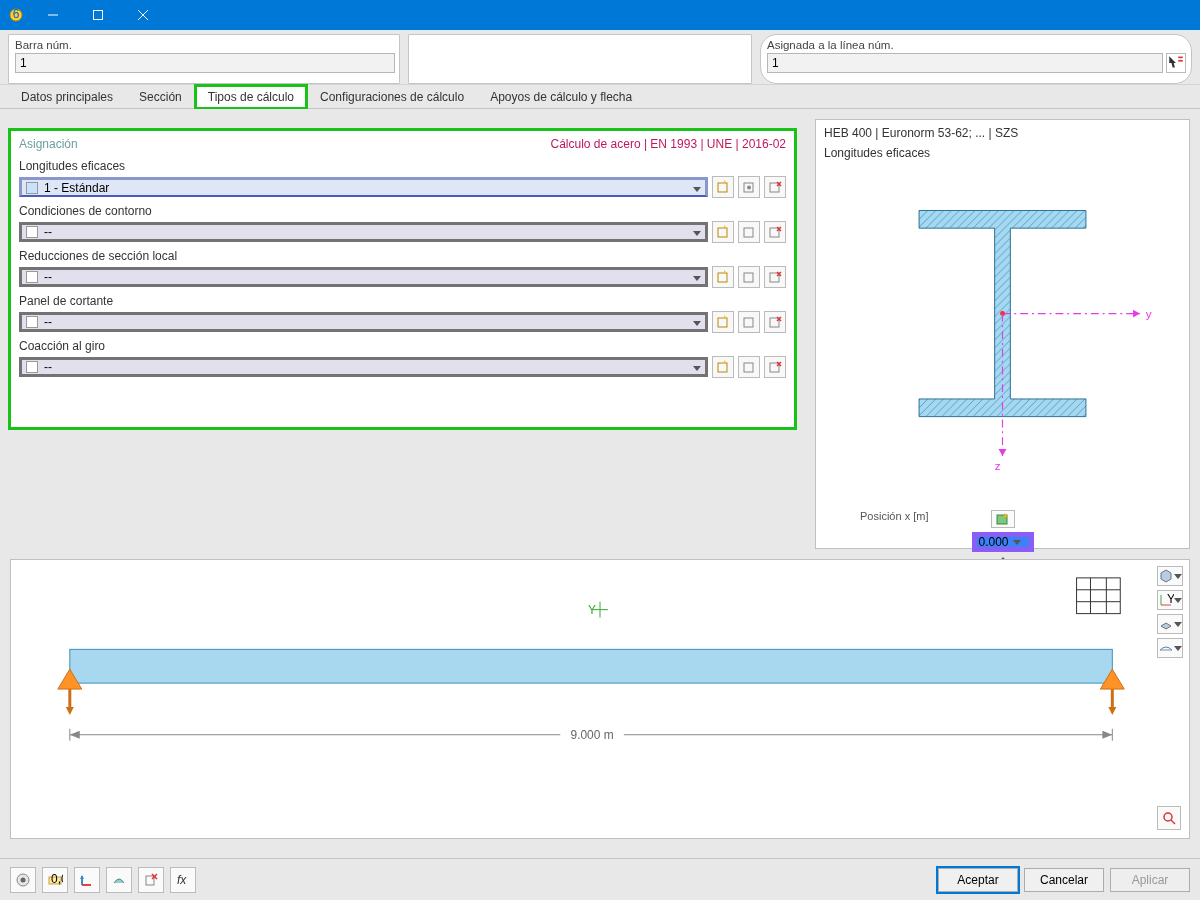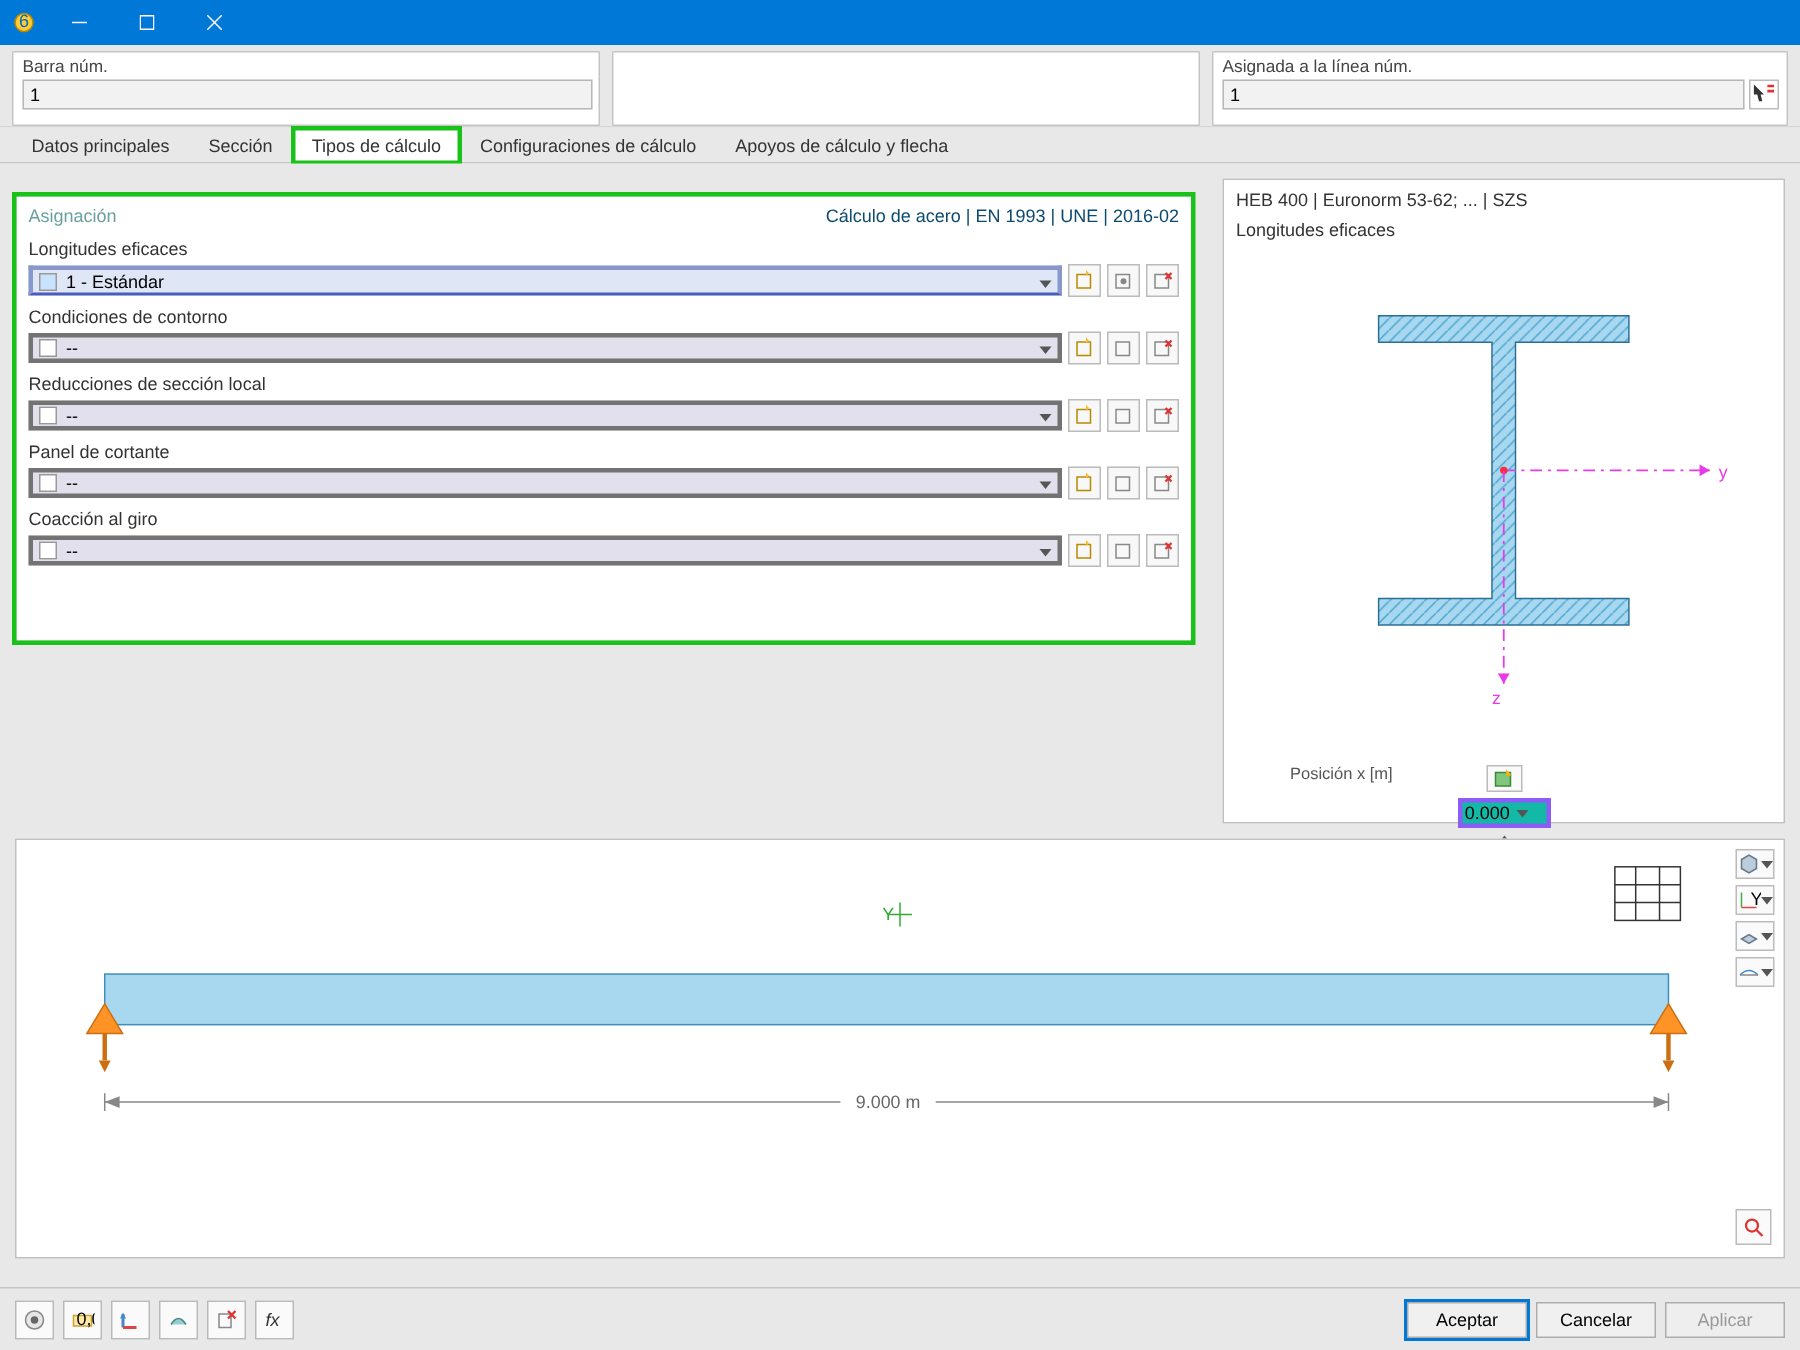--- a/index.html
+++ b/index.html
@@ -9,55 +9,55 @@
 .titlebar .icon { width: 16px; height: 16px; margin-right: 6px; display:inline-block; }
 .titlebar .title { flex: 1; font-size: 12px; }
 .titlebar .winbtns { display: flex; height: 100%; }
 .titlebar .winbtn { width: 45px; height: 100%; display: flex; align-items: center; justify-content: center; color: #fff; }
 .titlebar .winbtn svg { width: 10px; height: 10px; stroke: #fff; stroke-width: 1; fill: none; }
 
 .toprow { height: 55px; background: #e8e8e8; border-bottom: 1px solid #d5d5d5; display: flex; padding: 4px 8px 0 8px; gap: 8px; }
 .topbox { background: #fff; border: 1px solid #c5c5c5; flex: none; padding: 4px 4px 4px 6px; border-radius: 1px; }
 .topbox.left { width: 392px; }
 .topbox.mid { flex: 1; }
-.topbox.right { width: 384px; position: relative; }
+.topbox.right { width: 432px; position: relative; border-radius: 17px; }
 .topbox .lbl { color: #444; font-size: 11.5px; margin-bottom: 2px; display:block; }
 .topbox input.txt { width: 100%; height: 20px; border: 1px solid #b7b7b7; background: #f2f2f2; padding: 0 4px; }
 .topbox.right input.txt { width: calc(100% - 24px); display:inline-block; vertical-align:top; }
 .pickbtn { width: 20px; height: 20px; display:inline-flex; align-items:center; justify-content:center; border:1px solid #bbb; background:#fff; vertical-align:top; }
 
 .tabstrip { height: 24px; background: #e8e8e8; display: flex; align-items: flex-end; padding: 0 8px; border-bottom: 1px solid #c5c5c5; }
 .tab { padding: 4px 12px; color: #333; cursor: default; border: 1px solid transparent; position: relative; top: 1px; }
 .tab.active { background: #fff; border: 1px solid #b0b0b0; border-bottom-color: #fff; }
 .tab.highlightbox { outline: 3px solid #18c218; outline-offset: -2px; }
 
 .body { position: absolute; top: 109px; left: 0; right: 0; bottom: 42px; background: #e8e8e8; padding: 8px; }
 
 .leftpanel { position: absolute; left: 10px; top: 21px; width: 785px; height: 298px; background: #fff; border: 1px solid #c0c0c0; outline: 3px solid #18c218; outline-offset: -1px; }
 .leftpanel .grouphdr { display: flex; justify-content: space-between; padding: 6px 8px 4px 8px; color: #6aa0a0; font-size: 12px; }
-.leftpanel .grouphdr .right { color: #0c4a6e; }
+.leftpanel .grouphdr .right { color: #be185d; }
 .field { padding: 4px 8px 2px 8px; }
 .field .flbl { color: #333; font-size: 12px; margin-bottom: 3px; display:block; }
 .fieldrow { display: flex; align-items: center; gap: 4px; }
 .combo { flex: 1; height: 20px; background: #e1e0ec; border: 3px solid #737373; display: flex; align-items: center; padding: 0 4px; position: relative; }
 .combo.first { background: #dfe6f5; border-color:#8898cc; border-bottom:2px solid #4a5dbd; }
 .combo .chk { width: 12px; height: 12px; background:#fff; border:1px solid #999; margin-right:6px; }
 .combo.first .chk { background:#c9e3ff; }
 .combo .caret { position: absolute; right: 4px; top: 50%; transform: translateY(-50%); }
 .smbtn { width: 22px; height: 22px; border: 1px solid #bbb; background: #f8f8f8; display:flex; align-items:center; justify-content:center; }
 .smbtn svg { width:14px; height:14px; }
 
 .rightpanel { position: absolute; right: 10px; top: 10px; width: 375px; height: 430px; background: #fff; border: 1px solid #c0c0c0; }
 .rightpanel .hdr { padding: 6px 8px; color: #333; font-size: 12px; }
 .rightpanel .sub { padding: 0 8px; color: #333; font-size: 12px; }
 .profileview { position: absolute; top: 60px; left: 0; right: 0; bottom: 42px; }
 .profileview svg { width: 100%; height: 100%; }
 .rightpanel .footer { position: absolute; bottom: 4px; left: 6px; right: 6px; height: 34px; display:flex; align-items:center; gap:4px;flex-direction:column; }
 .footer .poslbl { position:absolute; bottom: 22px; left: 38px; font-size: 11px; color:#555; }
-.spin { width: 62px; height: 20px; border:3px solid #8b5cf6; display:flex; align-items:center; padding:0 2px; background:#14b8a6; }
+.spin { width: 62px; height: 20px; border:5px solid #8b5cf6; display:flex; align-items:center; padding:0 2px; background:#3b82f6; }
 .iconbtn { width: 24px; height: 24px; border:1px solid #bbb; background:#fafafa; display:flex; align-items:center; justify-content:center; }
 .iconbtn.sel { outline:2px solid #0078d7; }
 .iconbtn svg { width:16px; height:16px; }
 
 .bottombox { position: absolute; left: 10px; right: 10px; top: 450px; height: 280px; background:#fff; border:1px solid #c0c0c0; }
 .bottombox svg.beam { width: 100%; height: 100%; }
 .sideicons { position:absolute; right: 6px; top: 6px; display:flex; flex-direction:column; gap:4px; }
 .sideicons .iconbtn { width:26px; height:20px; }
 .magbtn { position:absolute; right:8px; bottom:8px; }
 

